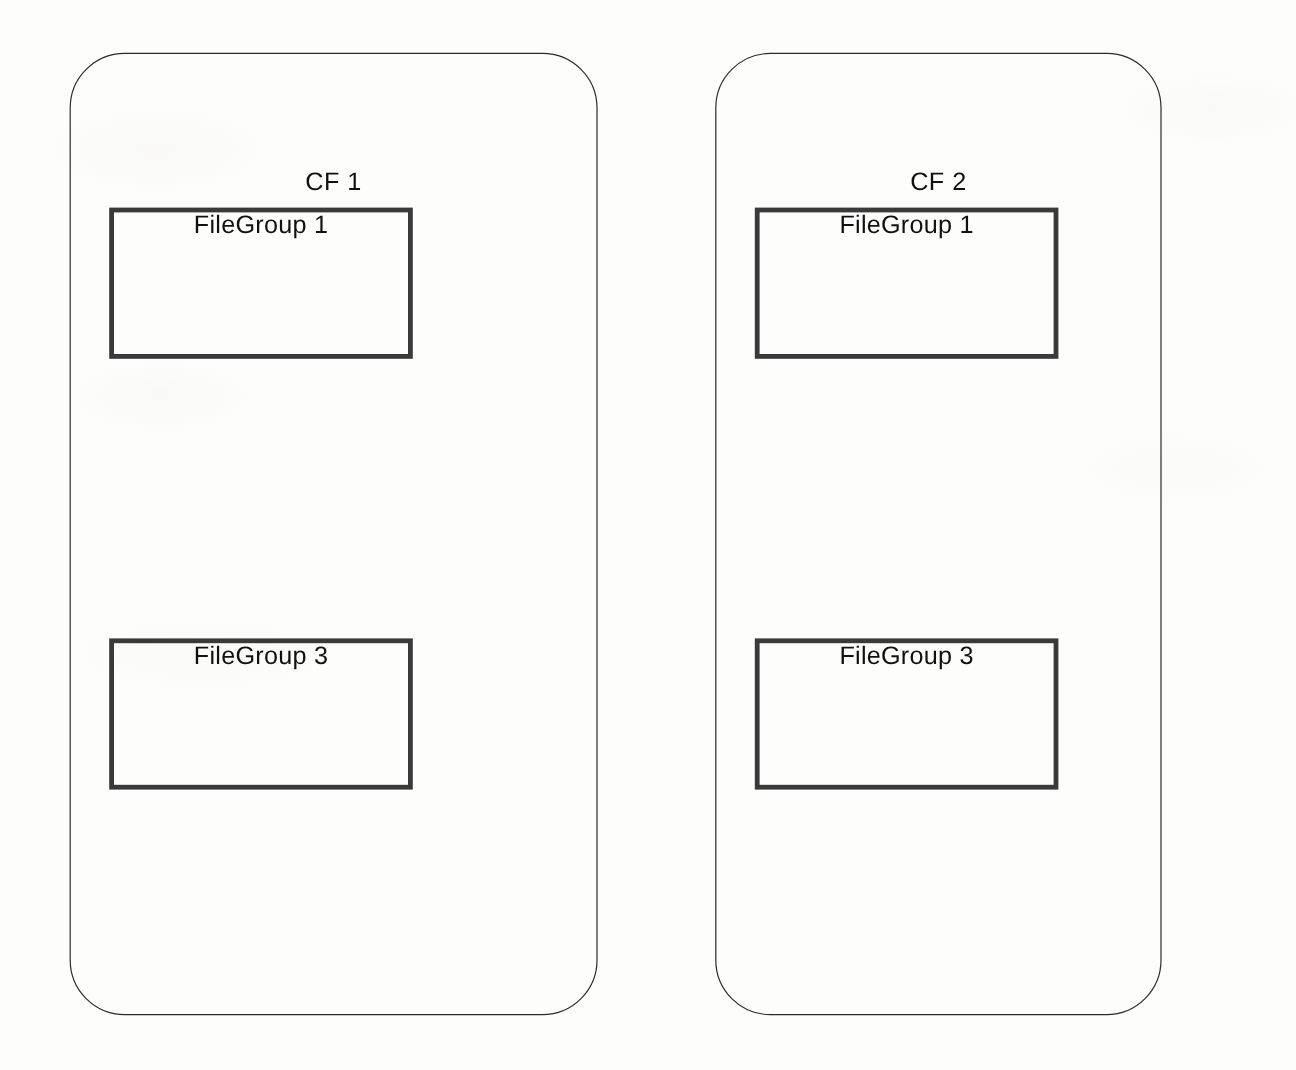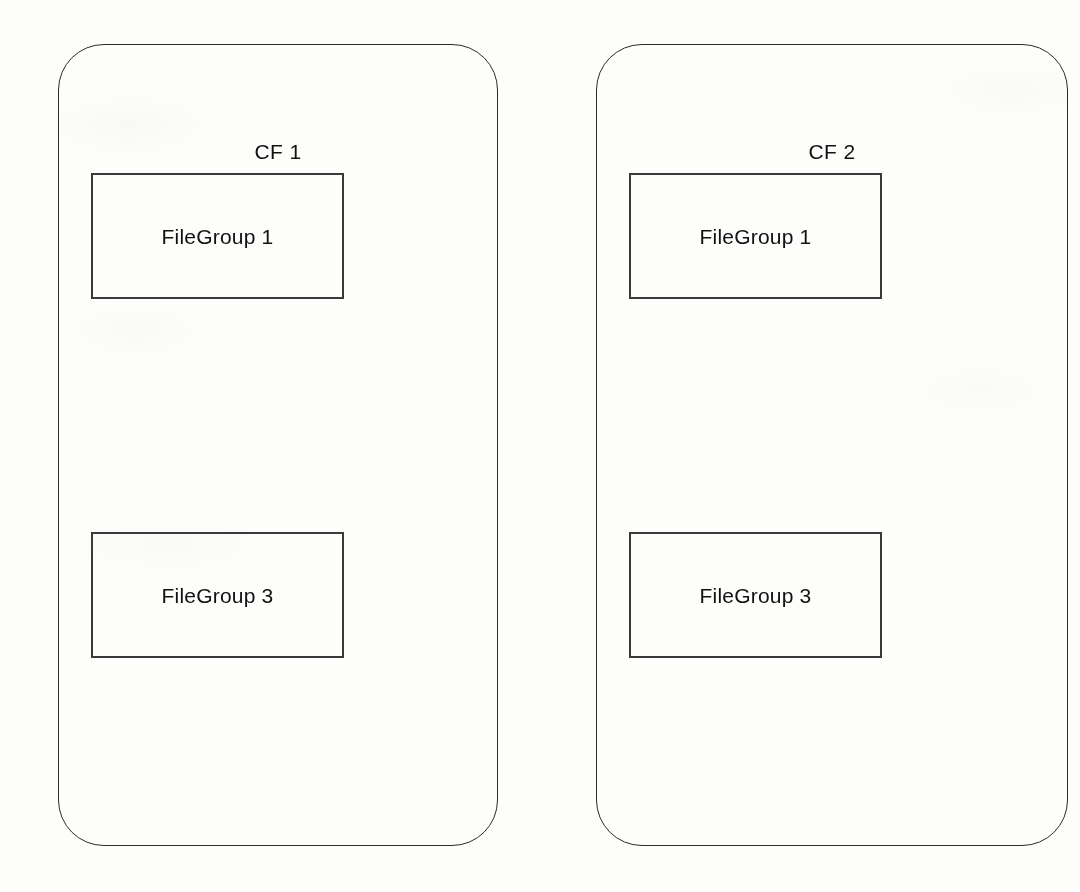--- a/index.html
+++ b/index.html
@@ -49,24 +49,24 @@
     font-weight: 400;
     letter-spacing: 0.4px;
     line-height: 1;
     white-space: nowrap;
   }
 
   
   .fg {
     position: absolute;
     box-sizing: border-box;
-    border: 2px solid #fca5a5;
+    border: 4px solid #fca5a5;
     background: transparent;
     display: flex;
-    align-items: center;
+    align-items: flex-start;
     justify-content: center;
   }
 
   .fg-label {
     font-size: 21px;
     font-weight: 400;
     letter-spacing: 0.2px;
     line-height: 1;
     white-space: nowrap;
     color: #111111;
@@ -89,21 +89,21 @@
     <div class="fg" id="cf1-fg1-el" style="left: 32px; top: 128px; width: 253px; height: 126px; border-color: rgb(58, 58, 58);">
       <span class="fg-label">FileGroup 1</span>
     </div>
 
 
     <div class="fg" id="cf1-fg3-el" style="left: 32px; top: 487px; width: 253px; height: 126px; border-color: rgb(58, 58, 58);">
       <span class="fg-label">FileGroup 3</span>
     </div>
   </div>
 
-  <div class="cf" id="cf-2-el" style="left: 596px; top: 44px; width: 472px; height: 802px; border-radius: 46px; border-color: rgb(43, 43, 43);">
+  <div class="cf" id="cf-2-el" style="left: 596px; top: 44px; width: 372px; height: 802px; border-radius: 46px; border-color: rgb(43, 43, 43);">
     <div class="cf-title" id="cf-2-title" style="top: 96px; color: rgb(17, 17, 17);">CF 2</div>
 
     <div class="fg" id="cf2-fg1-el" style="left: 32px; top: 128px; width: 253px; height: 126px; border-color: rgb(58, 58, 58);">
       <span class="fg-label">FileGroup 1</span>
     </div>
 
     <div class="fg" id="cf2-fg3-el" style="left: 32px; top: 487px; width: 253px; height: 126px; border-color: rgb(58, 58, 58);">
       <span class="fg-label">FileGroup 3</span>
     </div>
   </div>

